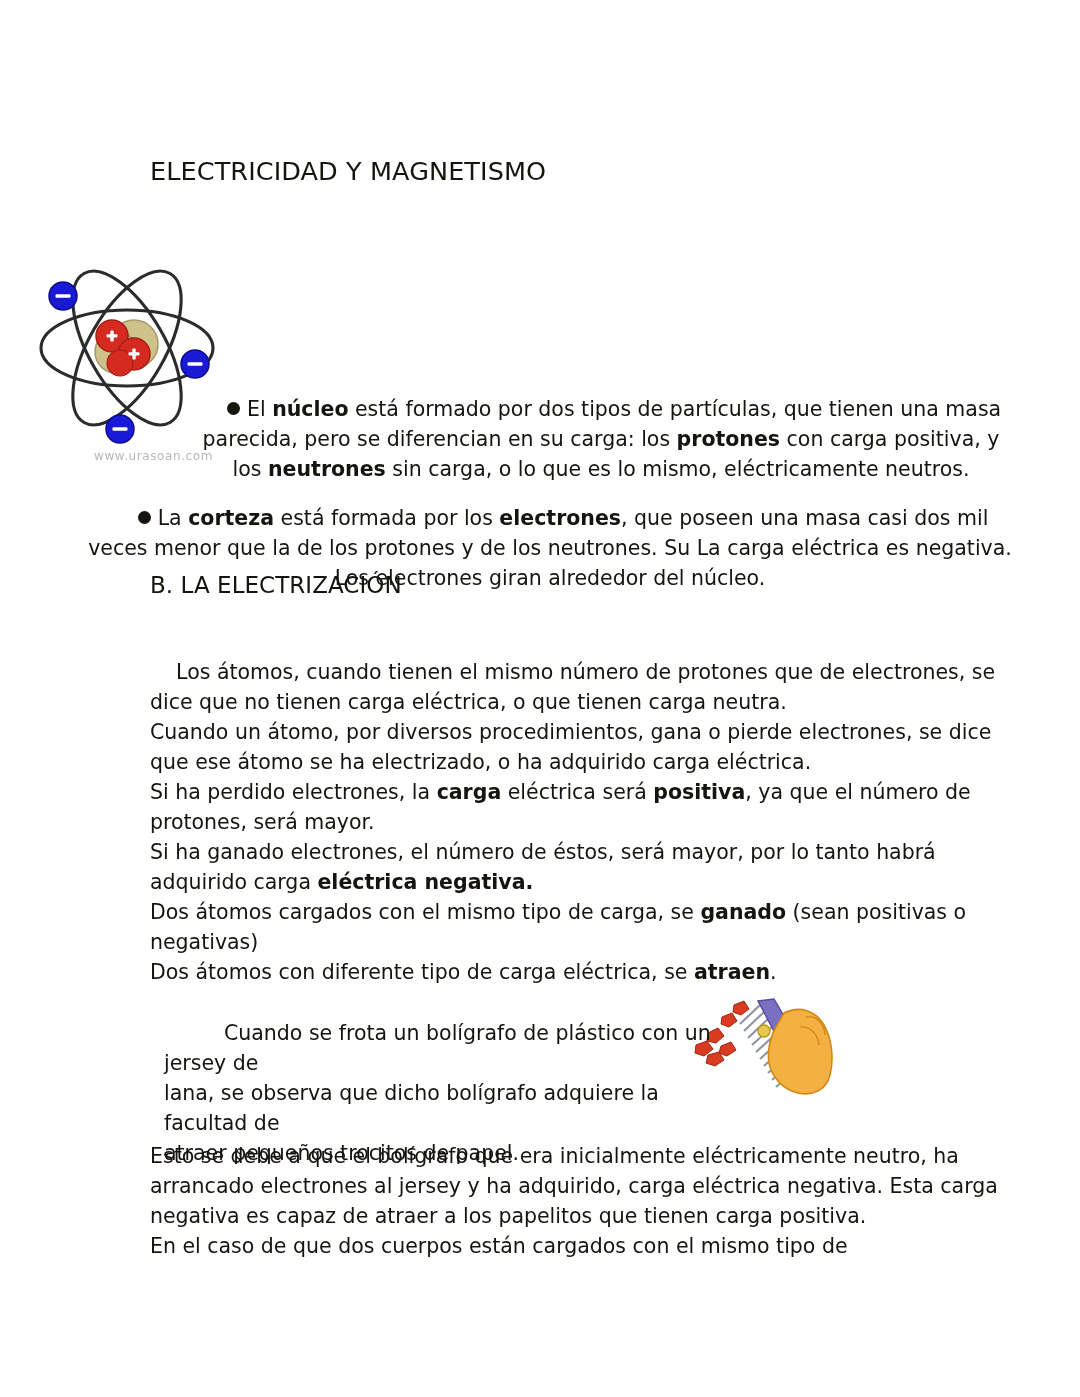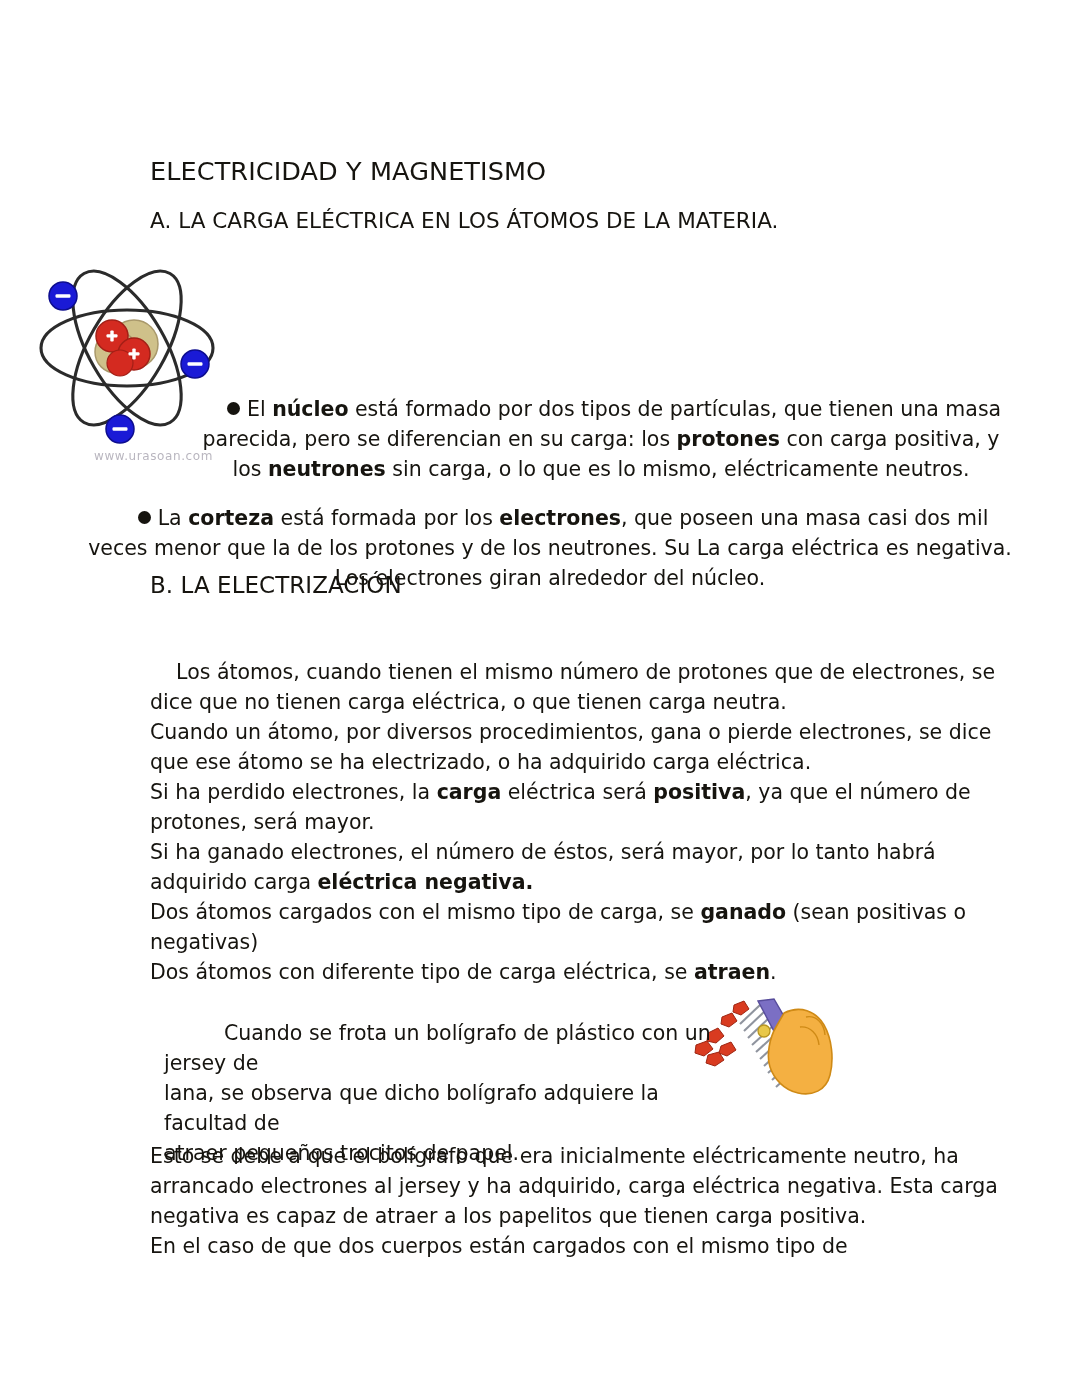--- a/index.html
+++ b/index.html
@@ -110,21 +110,20 @@
   }
   .comb-figure svg { display: block; }
 </style>
 </head>
 <body>
 
 <div class="page">
 
   <div class="doc-title">ELECTRICIDAD Y MAGNETISMO</div>
 
-  <div class="section-a-heading">A. LA CARGA ELÉCTRICA EN LOS ÁTOMOS DE LA MATERIA.</div>
 
   <div class="atom-figure">
     <svg width="182" height="205" viewBox="0 0 182 205" xmlns="http://www.w3.org/2000/svg">
       <g fill="none" stroke="#2b2b2b" stroke-width="3.1">
         <ellipse cx="91" cy="100" rx="86" ry="38"></ellipse>
         <ellipse cx="91" cy="100" rx="86" ry="38" transform="rotate(60 91 100)"></ellipse>
         <ellipse cx="91" cy="100" rx="86" ry="38" transform="rotate(120 91 100)"></ellipse>
       </g>
       <g>
         <circle cx="98" cy="96" r="24" fill="#cfc18a" stroke="#a9996b" stroke-width="1.5"></circle>

